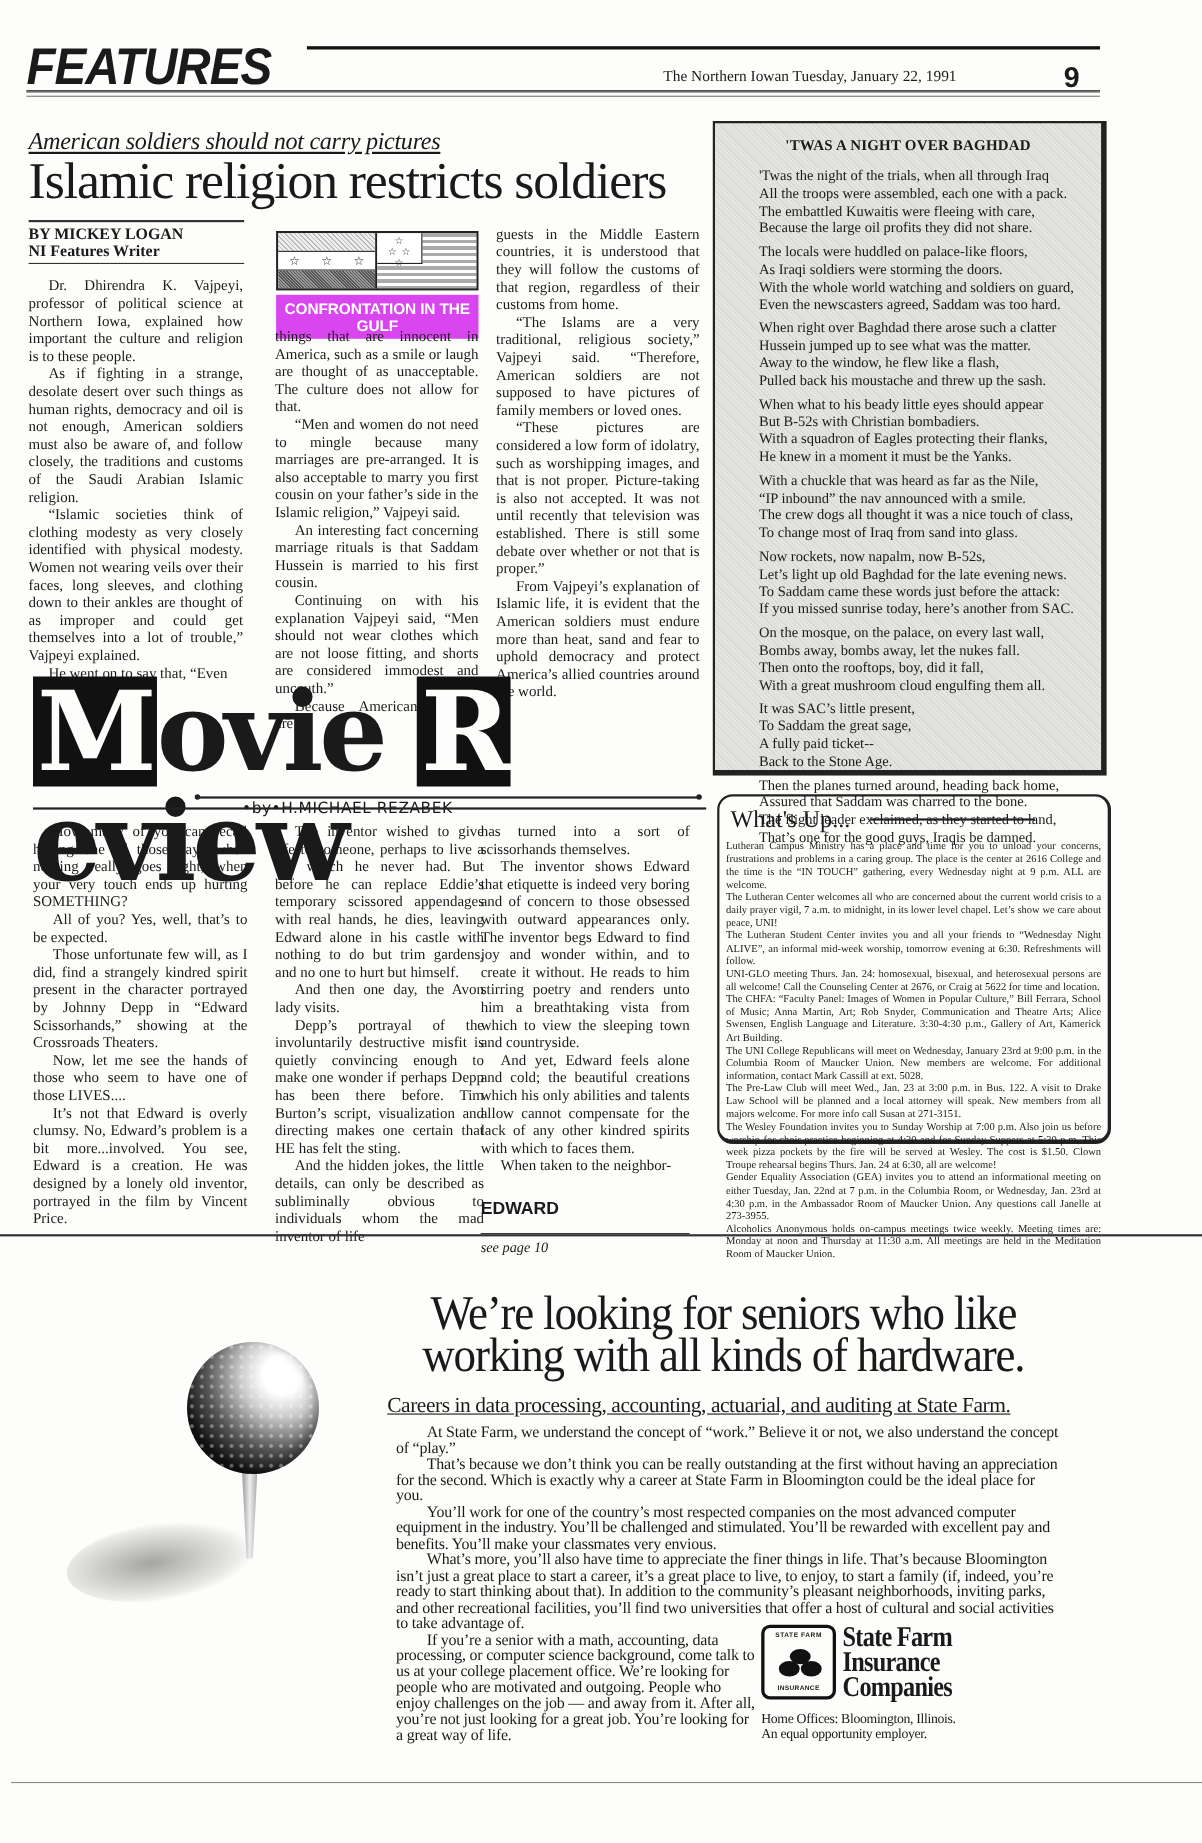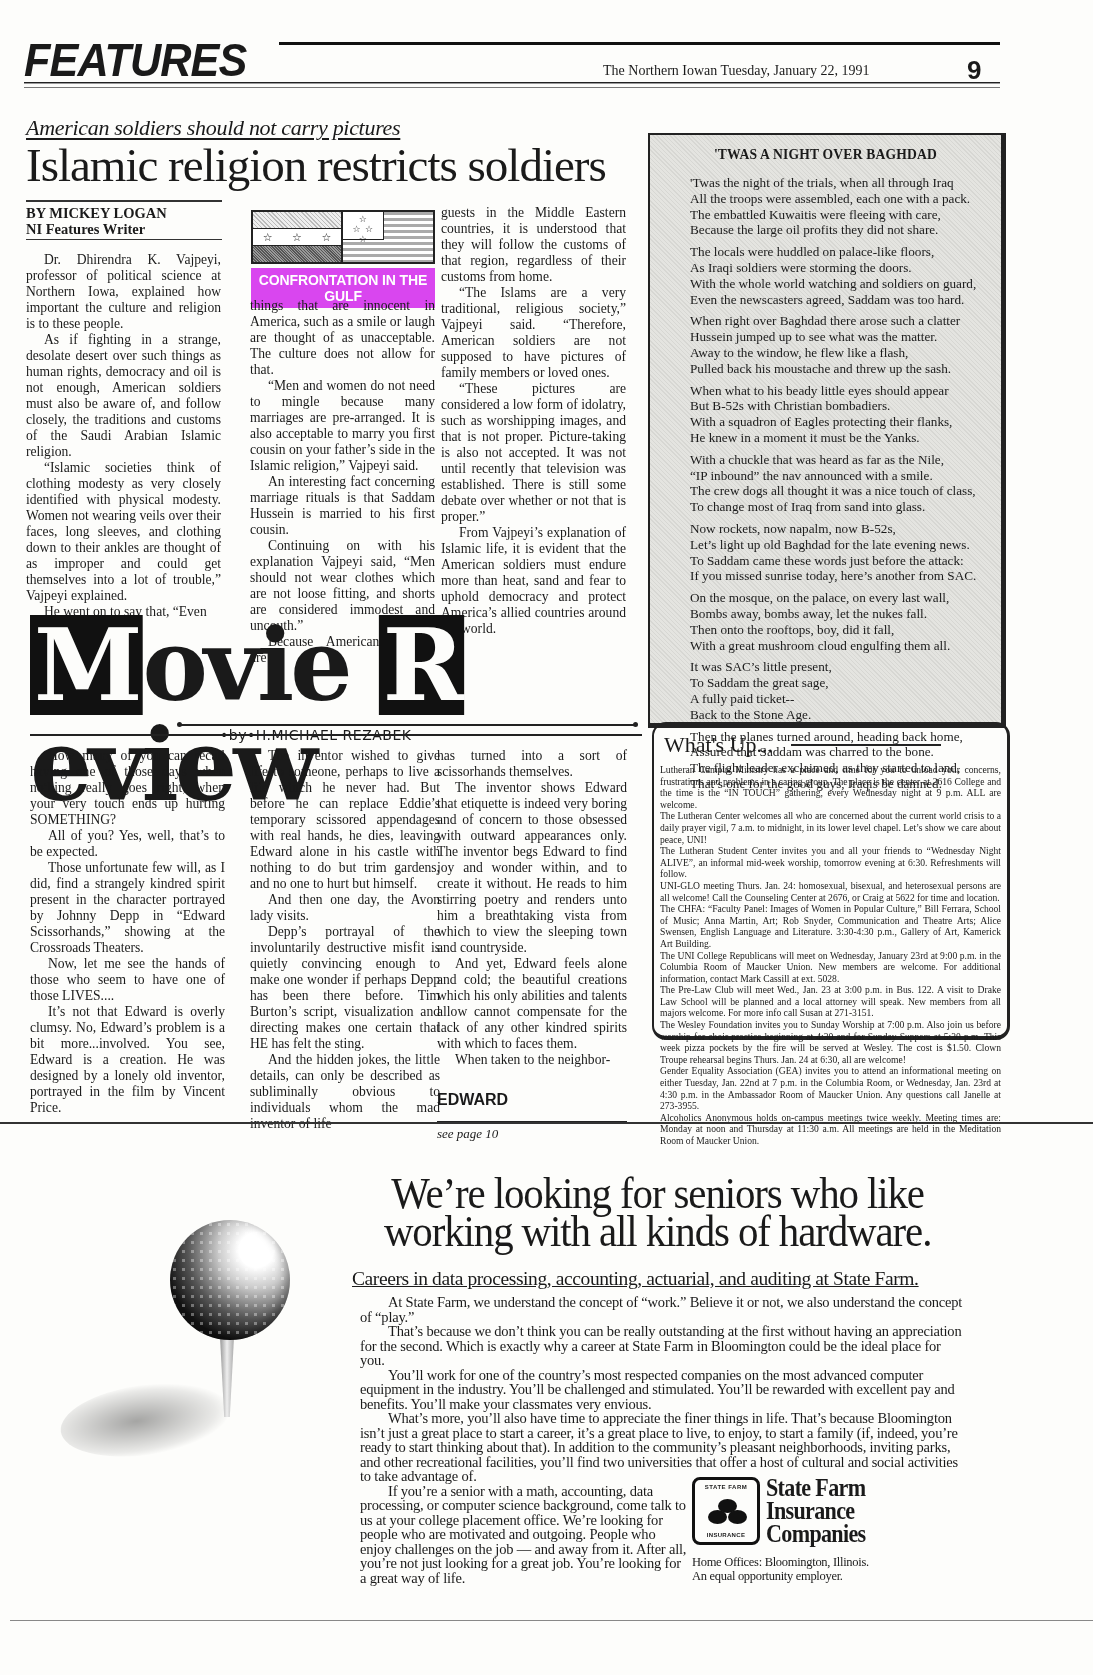--- a/index.html
+++ b/index.html
@@ -21,34 +21,34 @@
 
   .byline-block { position: absolute; left: 26px; top: 200px; width: 196px; border-top: 2px solid #333; border-bottom: 1px solid #333; padding: 3px 0 2px; }
   .byline-block div { font-weight: 700; font-size: 14.5px; line-height: 16px; }
 
   .col { position: absolute; font-size: 13.6px; line-height: 16px; text-align: justify; hyphens: auto; }
   .col p { text-indent: 18px; }
   .col p.noindent { text-indent: 0; }
 
   .col-a1 { left: 26px; top: 252px; width: 195px; }
   .col-a2 { left: 250px; top: 298px; width: 185px; }
-  .col-a3 { left: 441px; top: 205px; width: 185px; }
+  .col-a3 { left: 451px; top: 205px; width: 185px; }
 
   .gulf-logo { position: absolute; left: 251px; top: 210px; width: 184px; }
   .flag { position: relative; height: 54px; border: 2px solid #222; display: flex; }
   .flag-left { width: 50%; display: flex; flex-direction: column; border-right: 2px solid #222; }
   .stripe-h { flex: 1; background: repeating-linear-gradient(45deg, #bbb 0 1px, #eee 1px 3px); }
   .stripe-w { flex: 1; background: #fff; border-top: 1.5px solid #222; border-bottom: 1.5px solid #222; display: flex; justify-content: space-around; align-items: center; font-size: 11px; }
   .stripe-d { flex: 1; background: repeating-linear-gradient(45deg, #555 0 1px, #999 1px 2px); }
   .flag-right { width: 50%; position: relative; background: repeating-linear-gradient(to bottom, #aaa 0 3px, #fff 3px 6px); }
   .canton { position: absolute; left: 0; top: 0; width: 45%; height: 55%; background: #fff; border-right: 1.5px solid #222; border-bottom: 1.5px solid #222; font-size: 9px; text-align: center; line-height: 10px; padding-top: 2px; }
   .gulf-bar { margin-top: 4px; background: #d946ef; color: #fff; font-family: "Liberation Sans", sans-serif; font-weight: 700; font-size: 14px; text-align: center; padding: 4px 0; letter-spacing: -0.1px; }
 
   
-  .poem-box { position: absolute; left: 648px; top: 110px; width: 358px; height: 595px; border: 2px solid #222; border-right-width: 5px; border-bottom-width: 5px; background-color: #e4e4e0; background-image: repeating-linear-gradient(45deg, rgba(0,0,0,0.06) 0 1px, transparent 1px 3px); padding: 8px 10px 0 40px; margin-top: 23px; }
+  .poem-box { position: absolute; left: 648px; top: 110px; width: 358px; height: 595px; border: 2px solid #222; border-right-width: 5px; border-bottom-width: 5px; background-color: #e4e4e0; background-image: repeating-linear-gradient(45deg, rgba(0,0,0,0.06) 0 1px, transparent 1px 3px); padding: 8px 10px 0 40px; }
   .poem-title { text-align: center; font-weight: 700; font-size: 13.6px; margin: 4px 0 12px -30px; letter-spacing: 0.2px; }
   .stanza { margin-bottom: 6px; }
   .stanza div { font-size: 13.2px; line-height: 15.8px; white-space: nowrap; }
 
   
   .movie-banner { position: absolute; left: 30px; top: 615px; width: 610px; height: 120px; }
   .mr-title { position: absolute; left: 0; top: 0; font-family: "DejaVu Serif", serif; font-weight: 700; font-size: 100px; line-height: 1; letter-spacing: -4px; transform: scaleX(0.98); transform-origin: left; }
   .mr-title .big { display: inline-block; background: #111; color: #fdfdfb; padding: 0 4px; }
   .mr-line { position: absolute; left: 150px; top: 109px; width: 455px; height: 1.5px; background: #222; }
   .mr-line::before, .mr-line::after { content: ""; position: absolute; top: -2px; width: 5px; height: 5px; border-radius: 50%; background: #222; }

